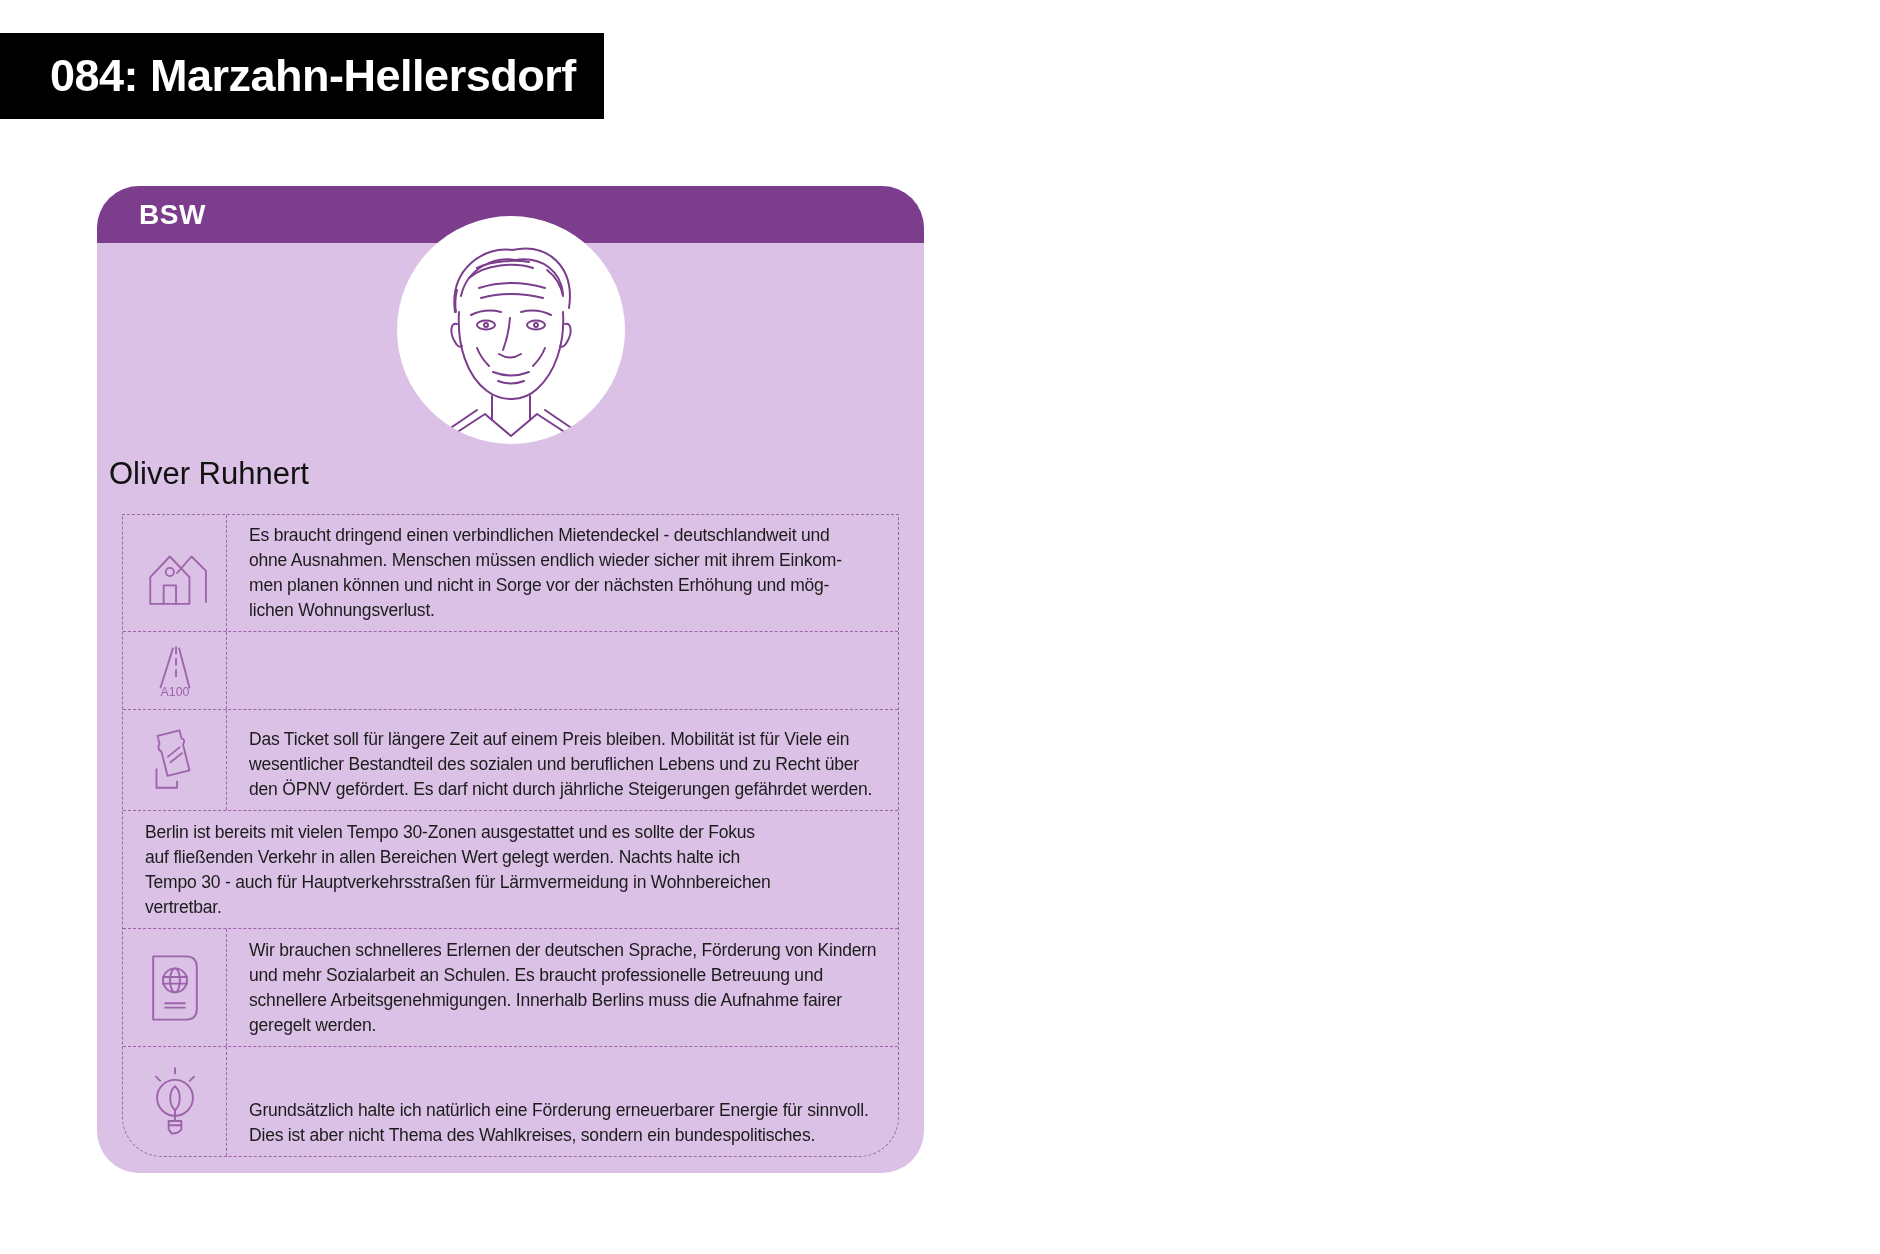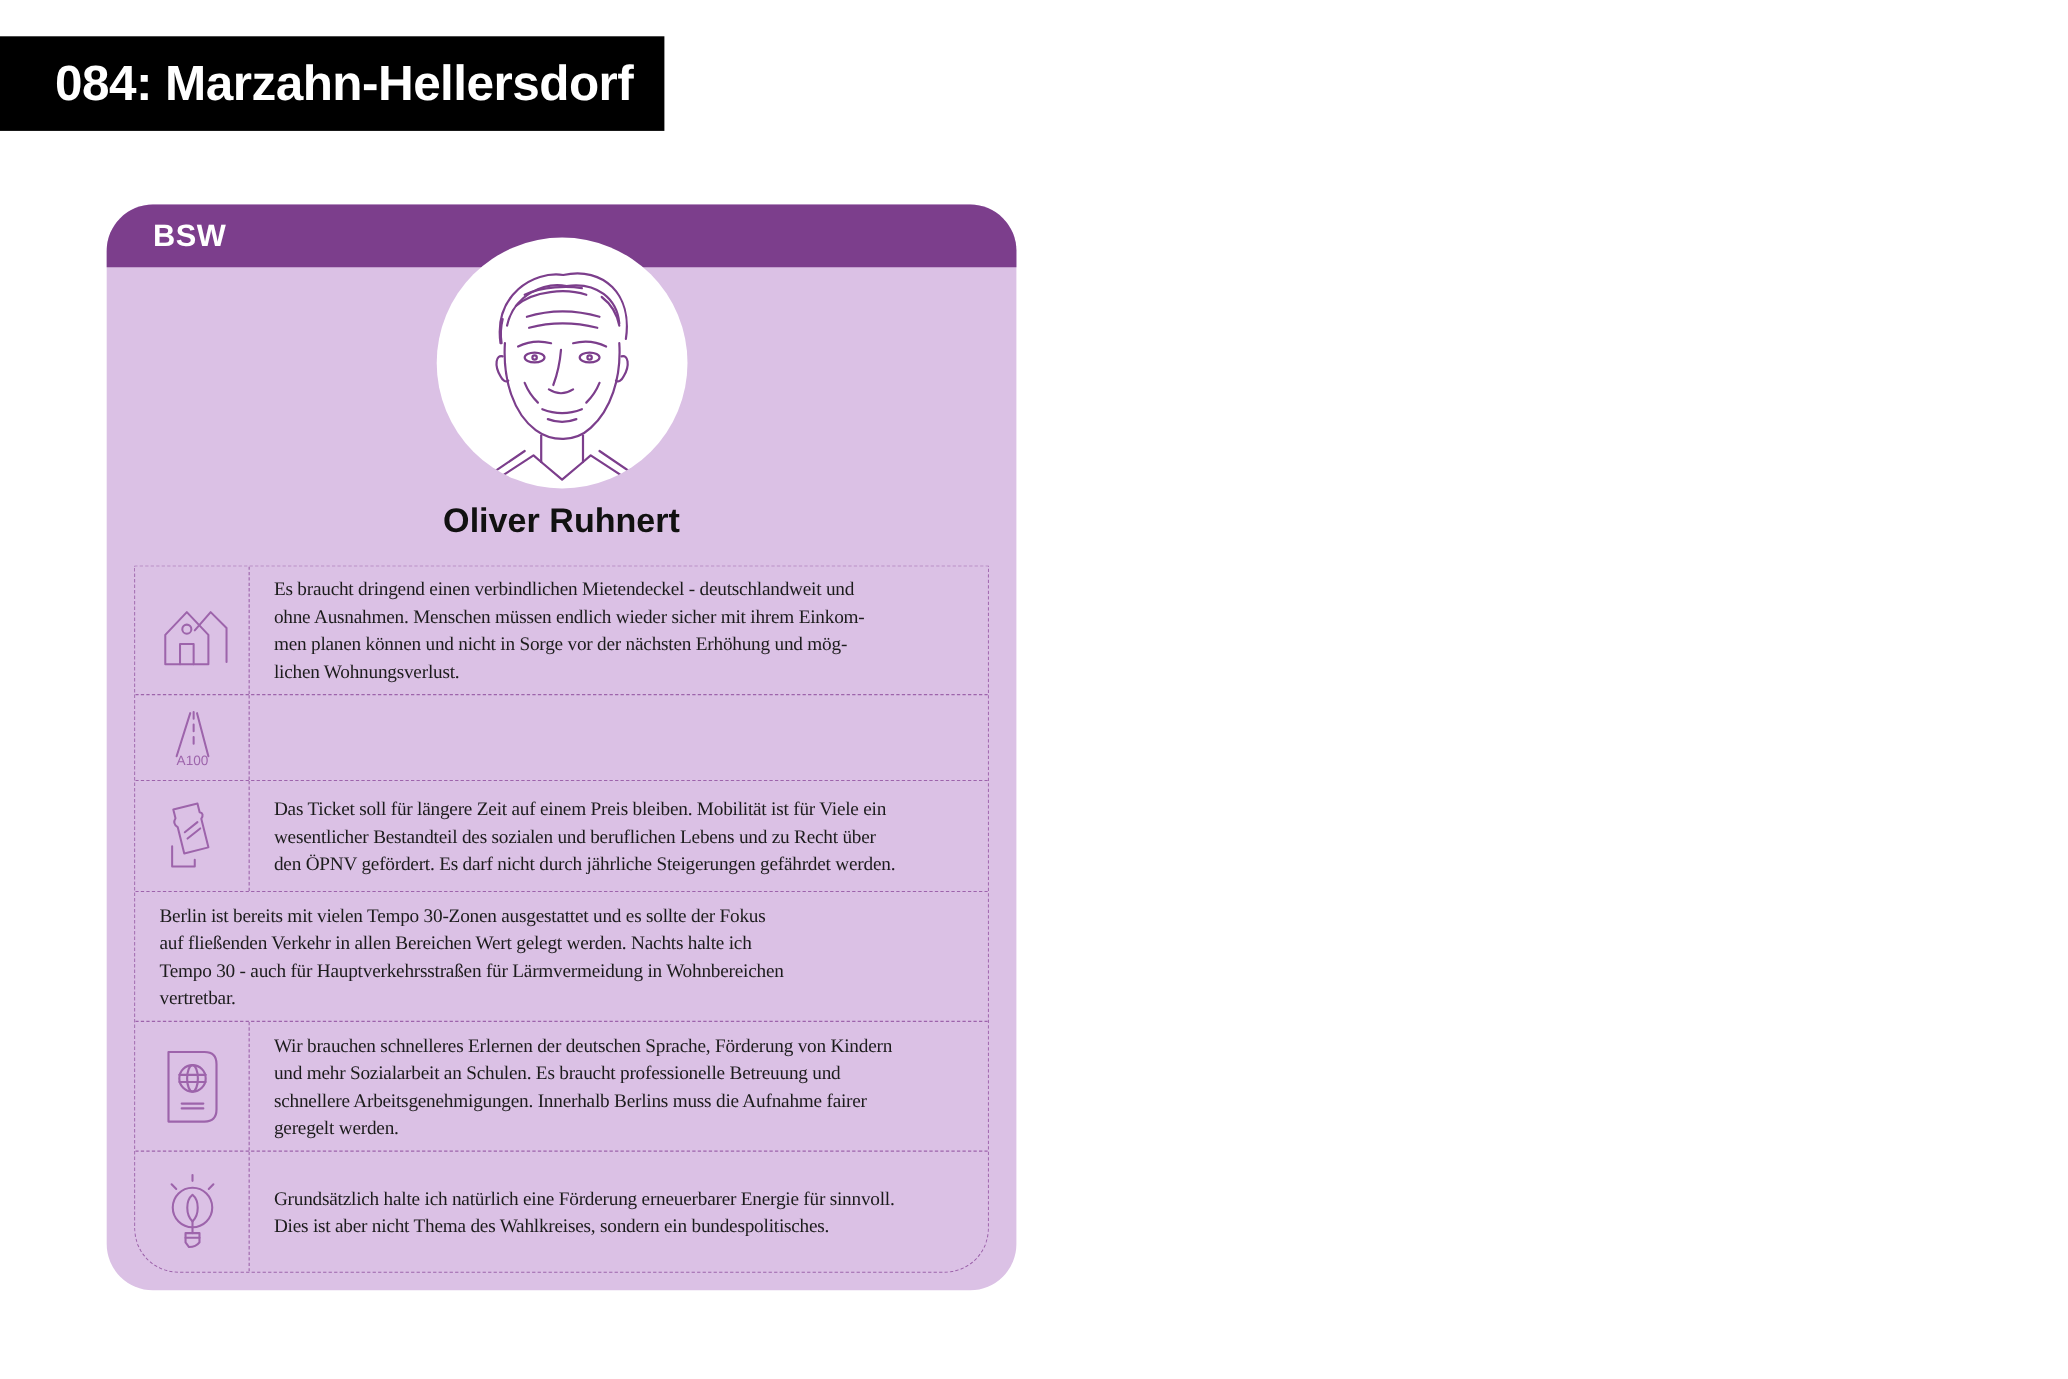--- a/index.html
+++ b/index.html
@@ -27,40 +27,40 @@
   }
   .party-label { color: #ffffff; font-size: 28px; font-weight: bold; letter-spacing: 0.5px; }
 
   .portrait {
     position: absolute; left: 50%; top: 30px; transform: translateX(-50%);
     width: 228px; height: 228px; border-radius: 50%; background: #ffffff; overflow: hidden;
   }
   .portrait svg { display: block; }
 
   .candidate-name {
-    position: absolute; top: 270px; left: 0; width: 100%;
-    text-align: center; font-size: 31px; font-weight: bold; color: #111111;
+    position: absolute; top: 270px; left: 12px; width: 100%;
+    text-align: left; font-size: 31px; font-weight: normal; color: #111111;
   }
 
   
   .qa-table {
     position: absolute; left: 25px; right: 25px; top: 328px;
     border: 1.5px dashed #9d64ab; border-radius: 0 0 40px 40px; overflow: hidden;
   }
   .qa-row { display: flex; align-items: stretch; }
   .qa-row + .qa-row { border-top: 1.5px dashed #9d64ab; }
   .qa-icon-cell {
     flex: none; width: 104px; border-right: 1.5px dashed #9d64ab;
     display: flex; align-items: center; justify-content: center;
   }
   .qa-text-cell {
     flex: 1; padding: 8px 12px 8px 22px;
     font-size: 17.5px; line-height: 25px; color: #1c1c1c;
     white-space: pre-line; letter-spacing: -0.2px;
-    display: flex; align-items: center; font-family: Liberation Serif, serif;
+    display: flex; align-items: flex-end;
   }
   .qa-text-cell > div { width: 100%; }
   .row-housing   { min-height: 106px; }
   .row-highway   { min-height: 78px; }
   .row-ticket    { min-height: 101px; }
   .row-tempo     { min-height: 118px; }
   .row-migration { min-height: 118px; }
   .row-energy    { min-height: 110px; }
 
   .icon-stroke { stroke: #9d64ab; fill: none; stroke-width: 1.8; stroke-linecap: round; stroke-linejoin: round; }

